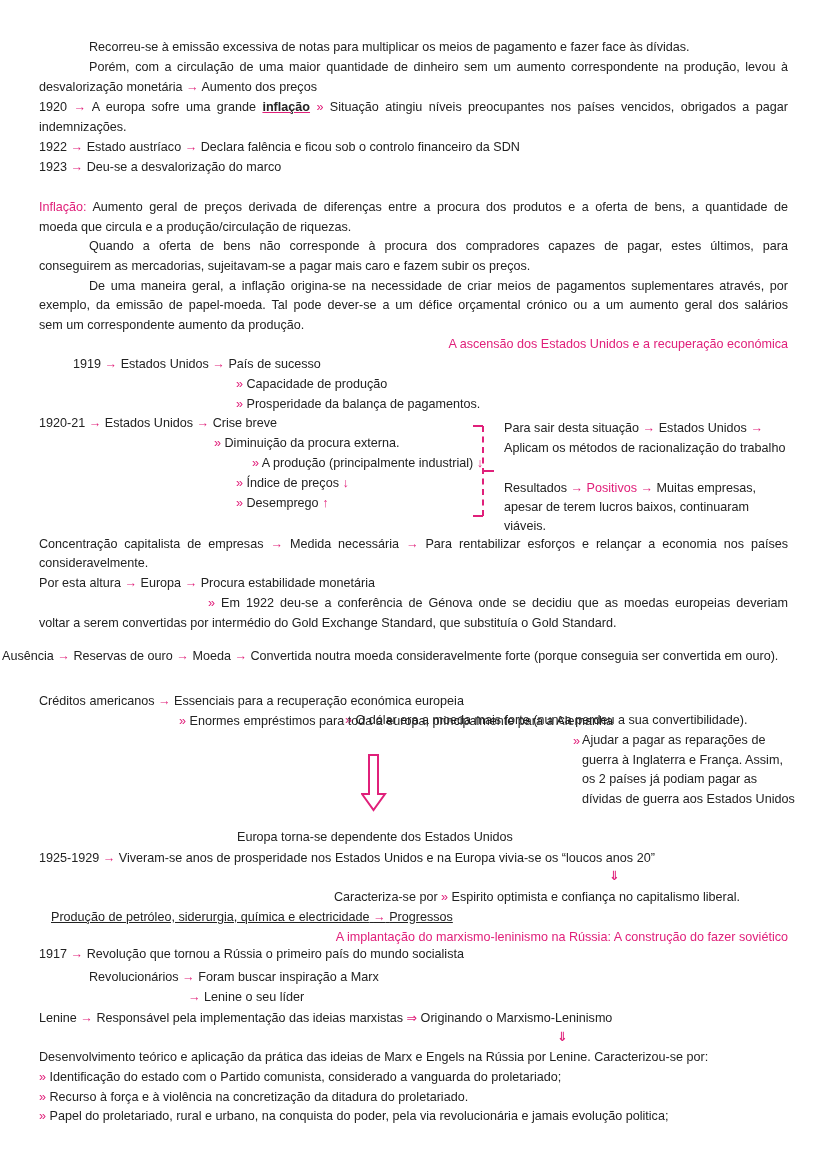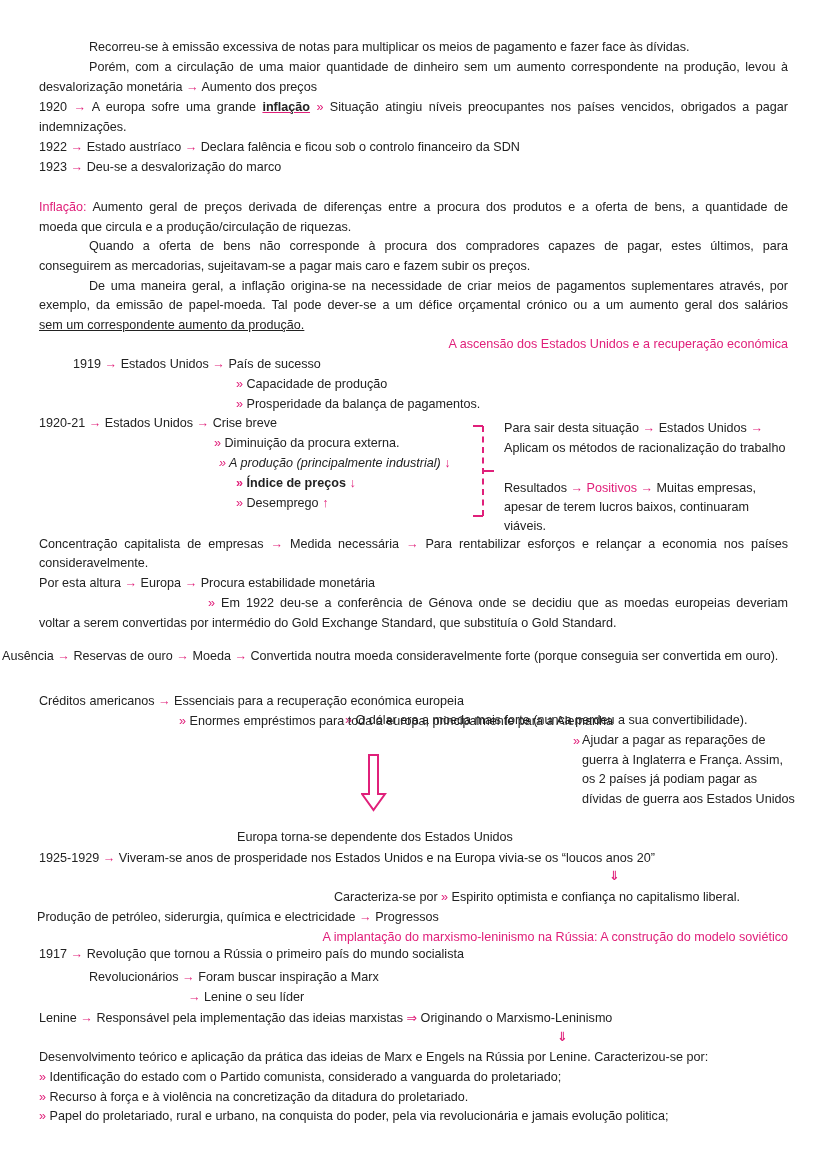--- a/index.html
+++ b/index.html
@@ -27,30 +27,30 @@
 <div class="ln" style="left:39px;top:119px;"><span>indemnizações.</span></div>
 <div class="ln" style="left:39px;top:139px;"><span>1922</span> <span class="p">→</span> <span>Estado austríaco</span> <span class="p">→</span> <span>Declara falência e ficou sob o controlo financeiro da SDN</span></div>
 <div class="ln" style="left:39px;top:159px;"><span>1923</span> <span class="p">→</span> <span>Deu-se a desvalorização do marco</span></div>
 
 <div class="ln j" style="left:39px;top:199px;width:749px;"><span class="p">Inflação:</span> <span>Aumento geral de preços derivada de diferenças entre a procura dos produtos e a oferta de bens, a quantidade de</span></div>
 <div class="ln" style="left:39px;top:219px;text-align:right;"><span>moeda que circula e a produção/circulação de riquezas.</span></div>
 <div class="ln j" style="left:89px;top:238px;width:699px;"><span>Quando a oferta de bens não corresponde à procura dos compradores capazes de pagar, estes últimos, para</span></div>
 <div class="ln" style="left:39px;top:258px;"><span>conseguirem as mercadorias, sujeitavam-se a pagar mais caro e fazem subir os preços.</span></div>
 <div class="ln j" style="left:89px;top:278px;width:699px;"><span>De uma maneira geral, a inflação origina-se na necessidade de criar meios de pagamentos suplementares através, por</span></div>
 <div class="ln j" style="left:39px;top:297px;width:749px;"><span>exemplo, da emissão de papel-moeda. Tal pode dever-se a um défice orçamental crónico ou a um aumento geral dos salários</span></div>
-<div class="ln" style="left:39px;top:317px;text-decoration:underline;"><span>sem um correspondente aumento da produção.</span></div>
+<div class="ln" style="left:39px;top:317px;"><span>sem um correspondente aumento da produção.</span></div>
 
 <div class="ln p" style="right:40px;top:336px;">A ascensão dos Estados Unidos e a recuperação económica</div>
 <div class="ln" style="left:39px;top:356px;margin-left:34px;"><span>1919</span> <span class="p">→</span> <span>Estados Unidos</span> <span class="p">→</span> <span>País de sucesso</span></div>
 <div class="ln" style="left:236px;top:376px;"><span class="p">»</span> <span>Capacidade de produção</span></div>
 <div class="ln" style="left:236px;top:396px;"><span class="p">»</span> <span>Prosperidade da balança de pagamentos.</span></div>
 <div class="ln" style="left:39px;top:415px;"><span>1920-21</span> <span class="p">→</span> <span>Estados Unidos</span> <span class="p">→</span> <span>Crise breve</span></div>
 <div class="ln" style="left:214px;top:435px;"><span class="p">»</span> <span>Diminuição da procura externa.</span></div>
-<div class="ln" style="left:219px;top:455px;font-style:italic;"><span class="p">»</span> <span>A produção (principalmente industrial)</span> <span class="p">↓</span></div>
-<div class="ln" style="left:236px;top:475px;font-weight:bold;"><span class="p">»</span> <span>Índice de preços</span> <span class="p">↓</span></div>
+<div class="ln" style="left:252px;top:455px;"><span class="p">»</span> <span>A produção (principalmente industrial)</span> <span class="p">↓</span></div>
+<div class="ln" style="left:236px;top:475px;"><span class="p">»</span> <span>Índice de preços</span> <span class="p">↓</span></div>
 <div class="ln" style="left:236px;top:495px;"><span class="p">»</span> <span>Desemprego</span> <span class="p">↑</span></div>
 
 <div>
   <div class="btick" style="left:473px;top:425px;width:10px;"></div>
   <div class="bracket" style="left:482px;top:426px;width:0;height:90px;"></div>
   <div class="btick" style="left:484px;top:470px;width:10px;"></div>
   <div class="btick" style="left:473px;top:515px;width:10px;border-top-style:dashed;"></div>
 </div>
 
 <div class="ln" style="left:504px;top:420px;"><span>Para sair desta situação</span> <span class="p">→</span> <span>Estados Unidos</span> <span class="p">→</span></div>
@@ -77,23 +77,23 @@
 <div class="wrap" style="left:582px;top:731px;width:215px;">Ajudar a pagar as reparações de guerra à Inglaterra e França. Assim, os 2 países já podiam pagar as dívidas de guerra aos Estados Unidos</div>
 
 <svg class="big-arrow" style="left:361px;top:754px;" width="26" height="58" viewBox="0 0 26 58">
   <path d="M8 1 H17 V40 H24 L12.5 56 L1 40 H8 Z" fill="none" stroke="#e0207a" stroke-width="2"></path>
 </svg>
 
 <div class="ln" style="left:237px;top:829px;"><span>Europa torna-se dependente dos Estados Unidos</span></div>
 <div class="ln" style="left:39px;top:850px;"><span>1925-1929</span> <span class="p">→</span>  <span>Viveram-se anos de prosperidade nos Estados Unidos e na Europa vivia-se os “loucos anos 20”</span></div>
 <div class="ln p" style="left:609px;top:868px;font-weight:bold;">⇓</div>
 <div class="ln" style="left:334px;top:889px;"><span>Caracteriza-se por</span> <span class="p">»</span> <span>Espirito optimista e confiança no capitalismo liberal.</span></div>
-<div class="ln" style="left:37px;top:909px;"><span>Produção de petróleo, siderurgia, química e electricidade</span> <span class="p">→</span> <span>Progressos</span></div>
+<div class="ln" style="left:51px;top:909px;text-decoration:underline;"><span>Produção de petróleo, siderurgia, química e electricidade</span> <span class="p">→</span> <span>Progressos</span></div>
 
-<div class="ln p" style="right:40px;top:929px;">A implantação do marxismo-leninismo na Rússia: A construção do modelo soviético</div>
+<div class="ln p" style="right:40px;top:929px;">A implantação do marxismo-leninismo na Rússia: A construção do fazer soviético</div>
 <div class="ln" style="left:39px;top:946px;"><span>1917</span> <span class="p">→</span> <span>Revolução que tornou a Rússia o primeiro país do mundo socialista</span></div>
 <div class="ln" style="left:89px;top:969px;"><span>Revolucionários</span> <span class="p">→</span> <span>Foram buscar inspiração a Marx</span></div>
 <div class="ln" style="left:188px;top:989px;"><span class="p">→</span> <span>Lenine o seu líder</span></div>
 <div class="ln" style="left:39px;top:1010px;"><span>Lenine</span> <span class="p">→</span> <span>Responsável pela implementação das ideias marxistas</span> <span class="p">⇒</span> <span>Originando o Marxismo-Leninismo</span></div>
 <div class="ln p" style="left:557px;top:1029px;font-weight:bold;">⇓</div>
 <div class="ln" style="left:39px;top:1049px;"><span>Desenvolvimento teórico e aplicação da prática das ideias de Marx e Engels na Rússia por Lenine. Caracterizou-se por:</span></div>
 <div class="ln" style="left:39px;top:1069px;"><span class="p">»</span> <span>Identificação do estado com o Partido comunista, considerado a vanguarda do proletariado;</span></div>
 <div class="ln" style="left:39px;top:1089px;"><span class="p">»</span> <span>Recurso à força e à violência na concretização da ditadura do proletariado.</span></div>
 <div class="ln" style="left:39px;top:1108px;"><span class="p">»</span> <span>Papel do proletariado, rural e urbano, na conquista do poder, pela via revolucionária e jamais evolução politica;</span></div>
 

